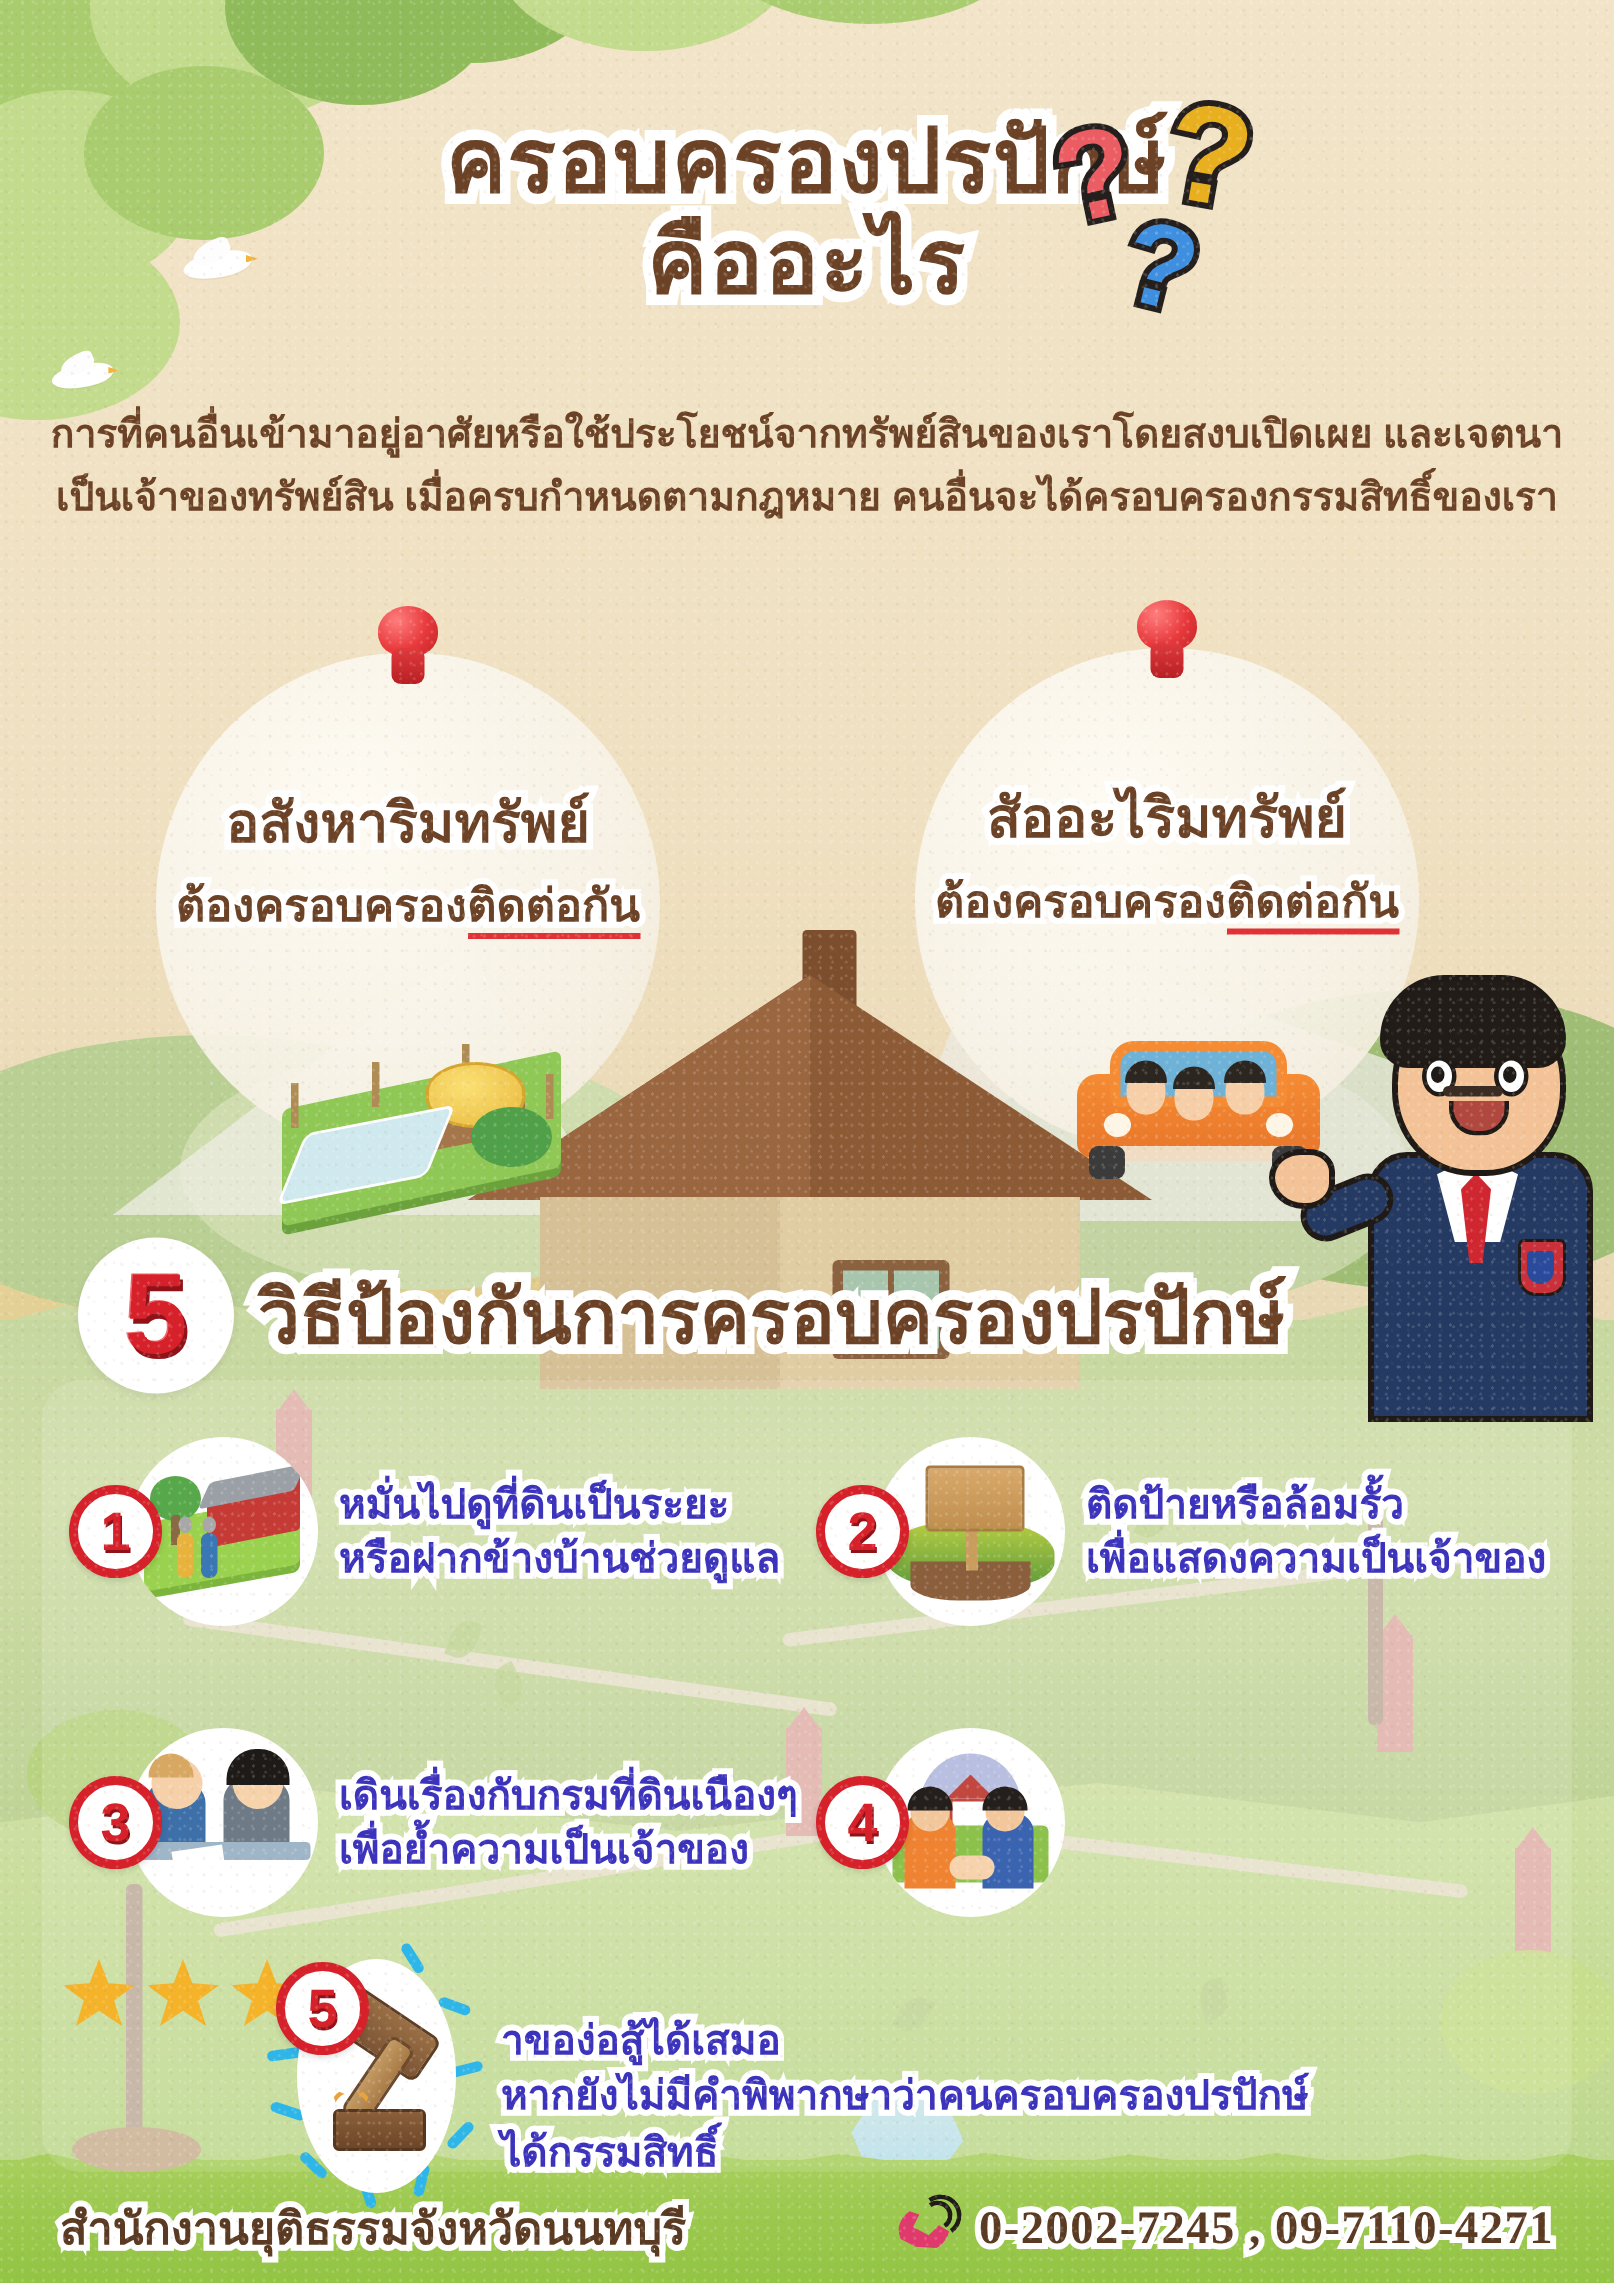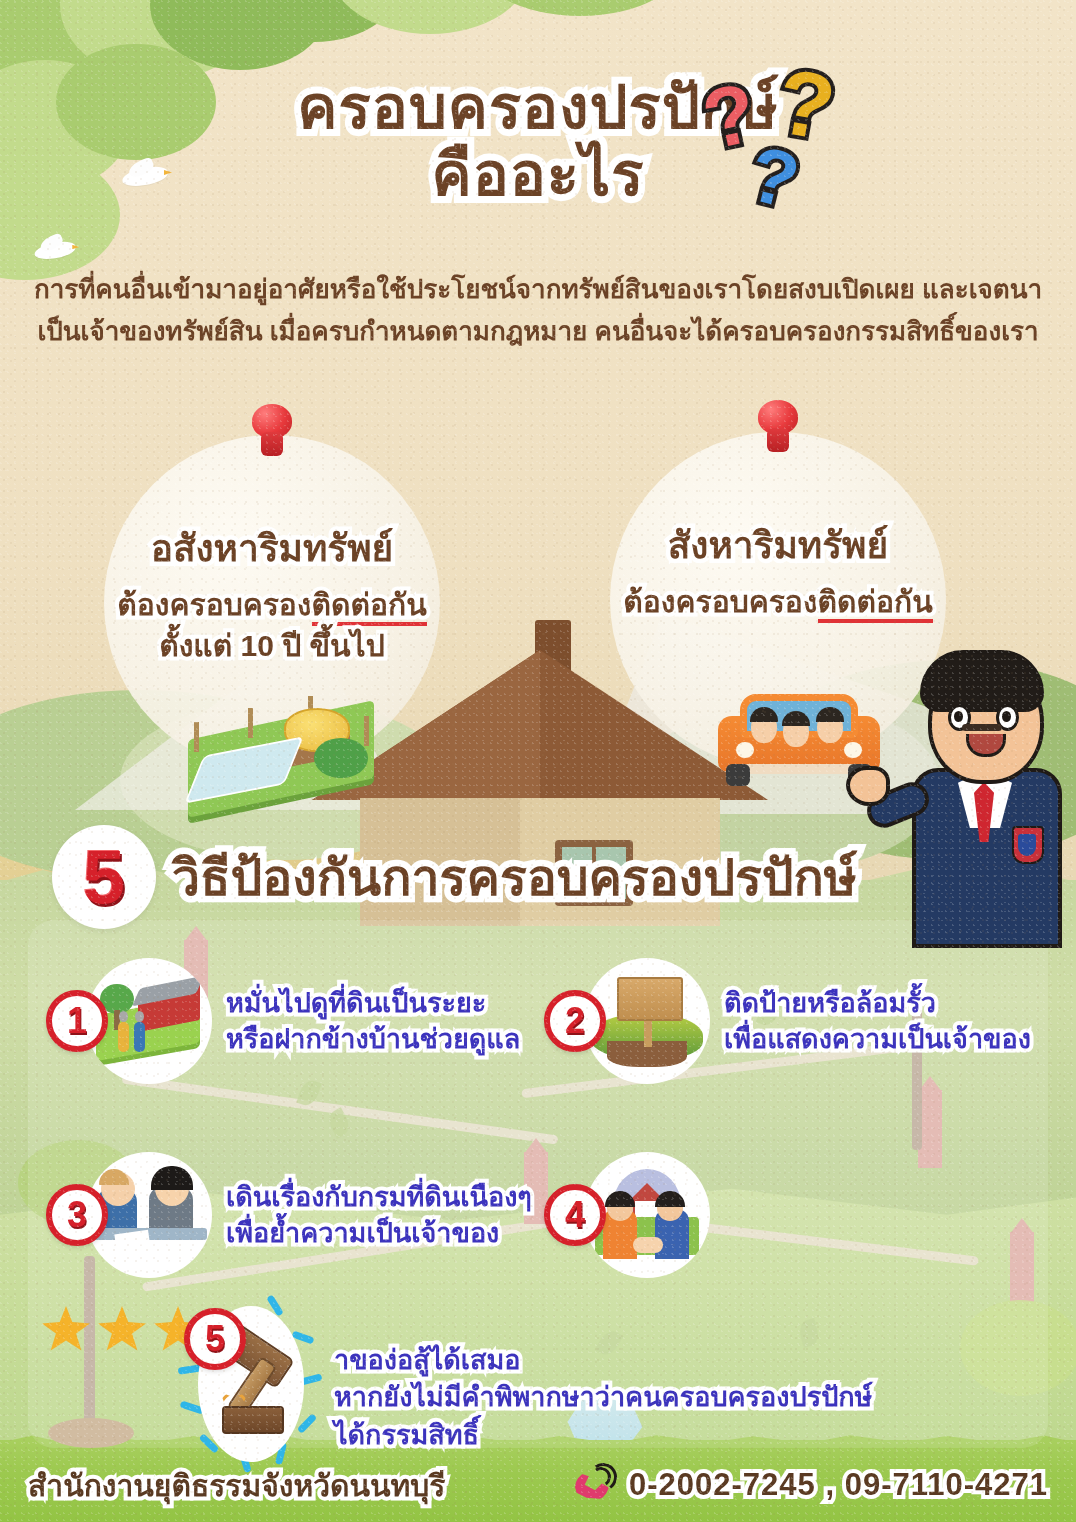--- a/index.html
+++ b/index.html
@@ -289,21 +289,21 @@
   .tip5-txt{margin-left:16px;margin-top:42px;color:#3c33bd;font-size:27px;font-weight:bold;line-height:1.38;
             -webkit-text-stroke:8px #fff;paint-order:stroke fill;white-space:pre-line;}
 
   .stars{position:absolute;left:42px;top:1306px;z-index:26;display:flex;gap:8px;}
   .star{width:48px;height:46px;background:#f5b32a;
         clip-path:polygon(50% 0%,63% 35%,100% 38%,71% 60%,82% 97%,50% 75%,18% 97%,29% 60%,0 38%,37% 35%);
         filter:drop-shadow(0 1px 0 #d8941c);}
 
   
   .footer{position:absolute;left:0;top:1448px;width:1076px;height:74px;z-index:30;
-          display:flex;align-items:center;justify-content:space-between;padding:0 28px;box-sizing:border-box;}
+          display:flex;align-items:center;justify-content:space-between;padding:0 40px;box-sizing:border-box;font-family:Liberation Serif, serif;}
   .f-org{font-size:30px;font-weight:bold;color:#5a3a22;-webkit-text-stroke:8px #fff;paint-order:stroke fill;}
   .f-right{display:flex;align-items:center;gap:12px;}
   .phone-ico{position:relative;width:42px;height:40px;}
   .phone-ico .hand{position:absolute;left:0;top:6px;width:34px;height:30px;
        background:#e03a6d;border-radius:50% 50% 50% 50%;
        clip-path:polygon(0 30%,26% 0,48% 16%,30% 40%,56% 66%,80% 50%,100% 72%,70% 100%,26% 84%,0 58%);
        transform:rotate(-14deg);}
   .phone-ico .w1,.phone-ico .w2{position:absolute;border:3px solid #1f1a16;border-radius:50%;
        border-left-color:transparent;border-bottom-color:transparent;}
   .phone-ico .w1{right:6px;top:2px;width:14px;height:14px;transform:rotate(10deg);}
@@ -411,30 +411,29 @@
   <div class="lead">การที่คนอื่นเข้ามาอยู่อาศัยหรือใช้ประโยชน์จากทรัพย์สินของเราโดยสงบเปิดเผย และเจตนาเป็นเจ้าของทรัพย์สิน เมื่อครบกำหนดตามกฎหมาย คนอื่นจะได้ครอบครองกรรมสิทธิ์ของเรา</div>
 
   <div class="pcircle pc-left"></div>
   <div class="pin" style="left:252px;top:404px;z-index:18;">
     <div class="head"></div>
       <div class="neck"></div>
   </div>
   <div class="pc-text" style="left:62px;top:518px;">
     <div class="pc-title">อสังหาริมทรัพย์</div>
     <div class="pc-line"><span>ต้องครอบครอง</span><span class="ul">ติดต่อกัน</span></div>
-    <div class="pc-line">ตั้งแต่ 10 ปี ขึ้นไป</div>
   </div>
 
   <div class="pcircle pc-right"></div>
   <div class="pin" style="left:758px;top:400px;z-index:18;">
     <div class="head"></div>
       <div class="neck"></div>
   </div>
   <div class="pc-text" style="left:568px;top:515px;">
-    <div class="pc-title">สังหาริมทรัพย์</div>
+    <div class="pc-title">สัออะไริมทรัพย์</div>
     <div class="pc-line"><span>ต้องครอบครอง</span><span class="ul">ติดต่อกัน</span></div>
   </div>
 
   <div class="farm">
     <div class="plot"></div>
     <div class="fencep" style="left:6px;top:36px;"></div>
     <div class="fencep" style="left:60px;top:22px;"></div>
     <div class="fencep" style="left:120px;top:10px;"></div>
     <div class="fencep" style="left:176px;top:30px;"></div>
     <div class="cart"></div>

